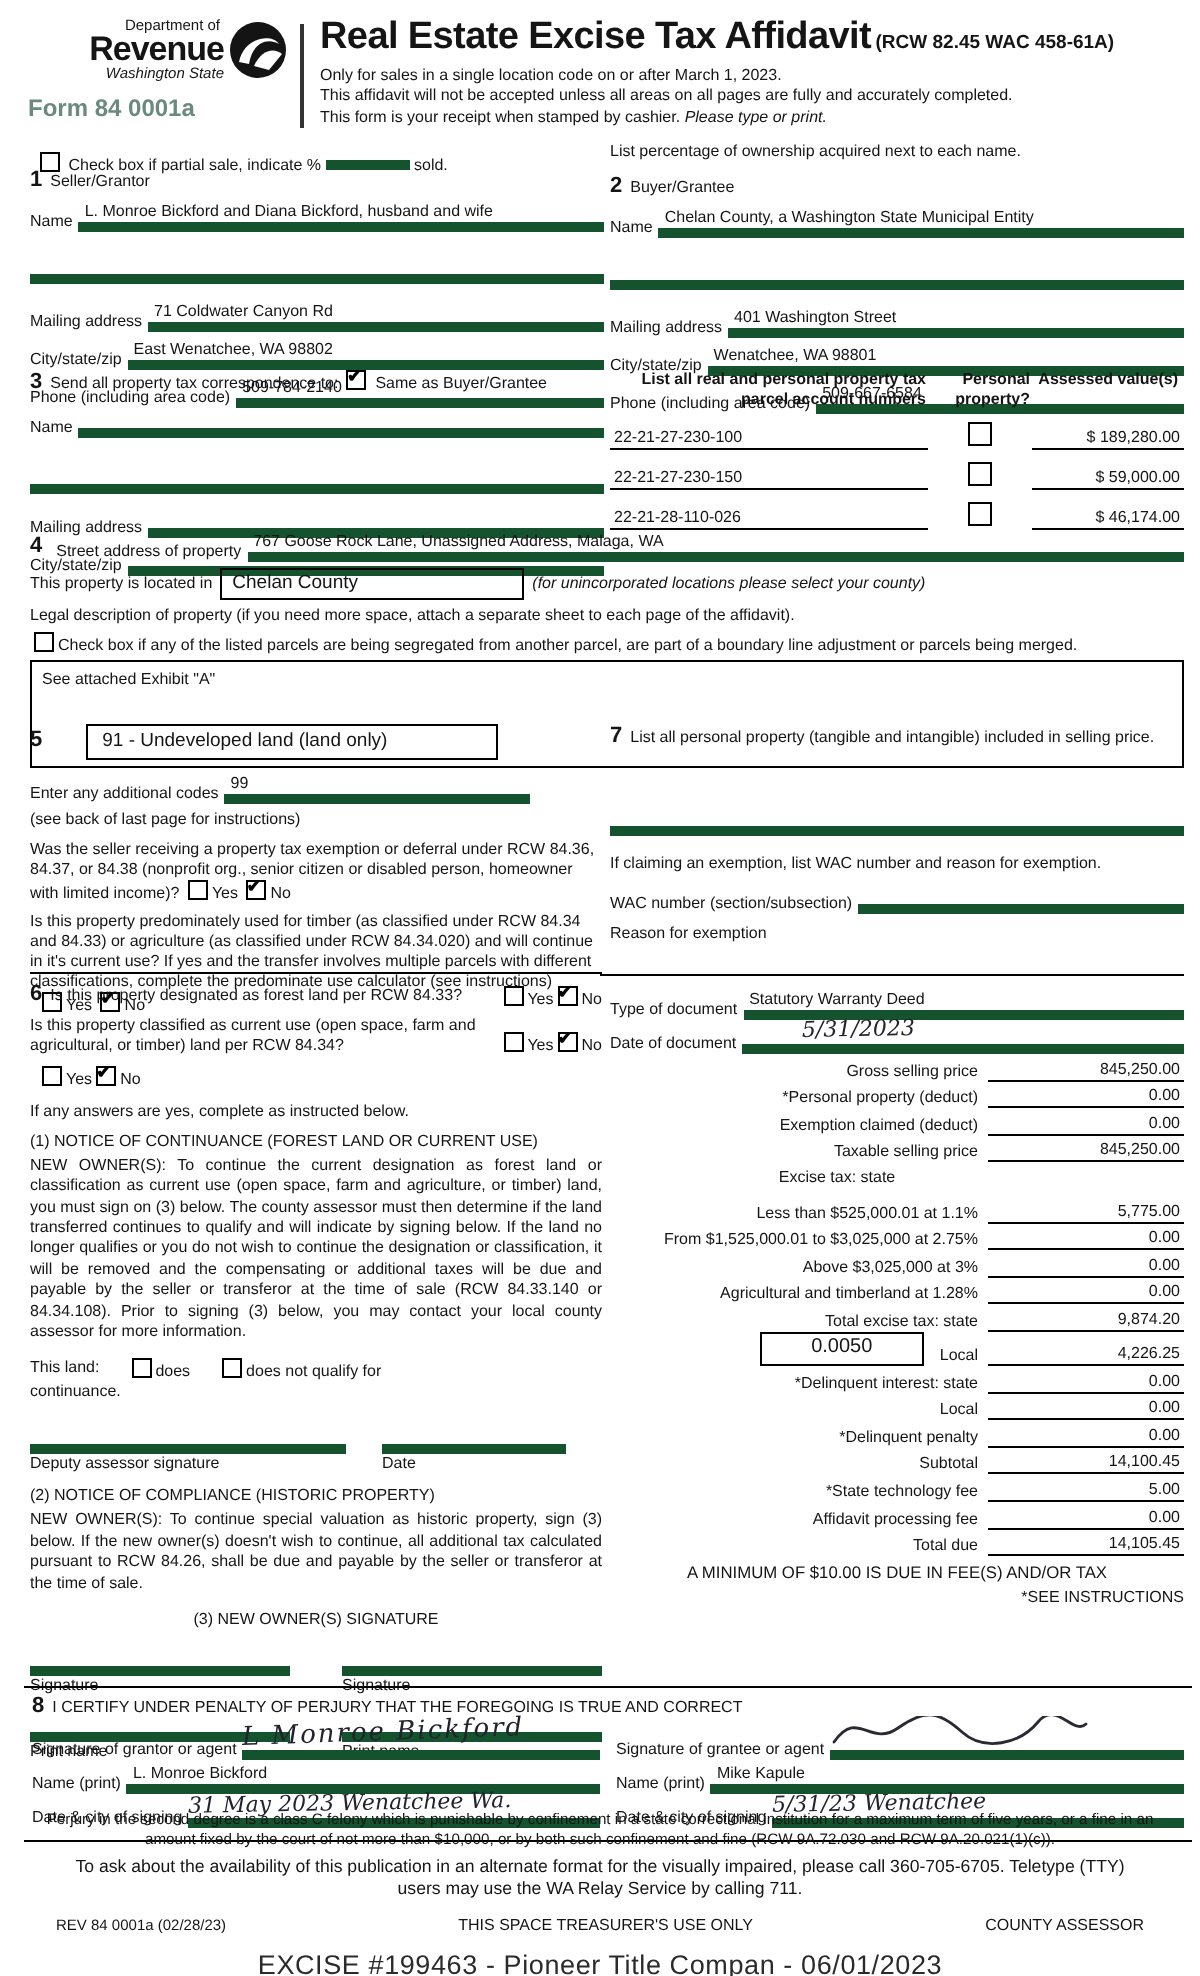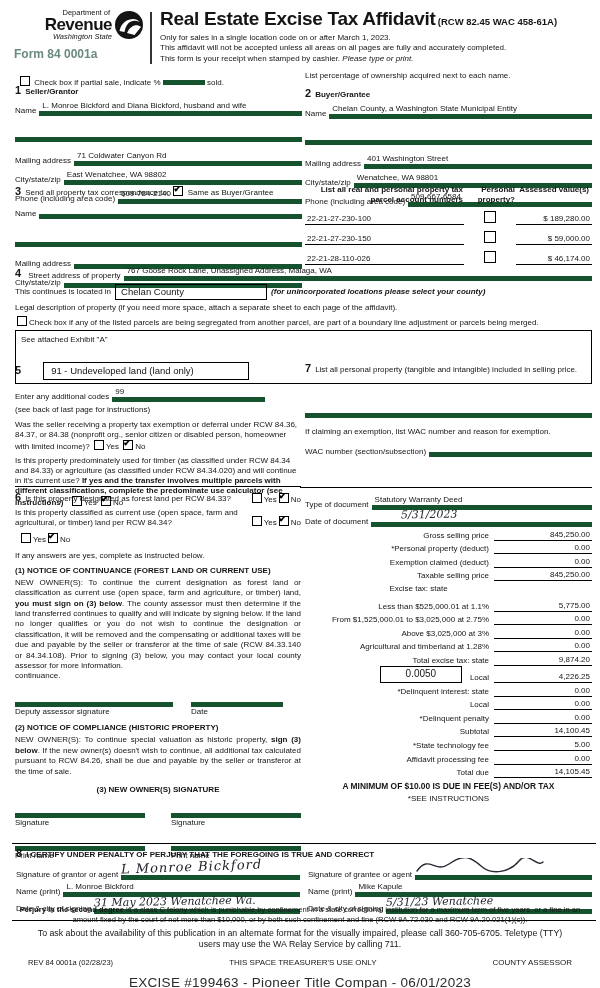--- a/index.html
+++ b/index.html
@@ -1,19 +1,19 @@
 <!DOCTYPE html>
 <html style="--form_teal: #6b8a7f; --hand: #23232e;"><head>
 <meta charset="utf-8">
 <style>
   html,body{margin:0;padding:0;background:#e8e8e8}
   #page{position:relative;width:600px;height:988px;margin:0 auto;background:#ffffff;
         font-family:"Liberation Sans",sans-serif;font-size:8px;line-height:1.25;color:#151515;overflow:hidden}
   .abs{position:absolute}
-  .bh{font-weight:bold}
+  .bh{font-weight:normal}
   .it{font-style:italic}
   .secnum{font-weight:bold;font-size:11px;margin-right:4px}
   
   .u{border-bottom:5px solid #14532d;display:inline-block;min-height:9px}
   .line{display:flex;align-items:flex-end;gap:3px}
   .line .u{flex:1}
   .val{padding-left:3px;white-space:nowrap}
   
   .cb{display:inline-block;width:8px;height:8px;border:1.2px solid #000;position:relative;vertical-align:-1px;margin:0 2px;flex:none;background:#fff}
   .cb.ck::after{content:"✔";position:absolute;left:-1px;top:-3px;font-size:9px;font-weight:bold;color:#000}
@@ -191,21 +191,21 @@
     </div>
   </div>
 
   <div class="abs" style="left:15px;top:266px;width:577px">
     <div class="line">
         <span class="secnum">4</span>
         <span>Street address of property</span>
         <span class="u"><span class="val">767 Goose Rock Lane, Unassigned Address, Malaga, WA</span></span>
       </div>
     <div style="margin-top:3px;display:flex;align-items:center">
-      <span>This continues is located in</span>
+      <span>This property is located in</span>
       <span class="countybox">Chelan County</span>
       <span class="it bh">(for unincorporated locations please select your county)</span>
     </div>
     <div style="margin-top:3px">Legal description of property (if you need more space, attach a separate sheet to each page of the affidavit).</div>
     <div style="margin-top:3px"><span class="cb"></span><span>Check box if any of the listed parcels are being segregated from another parcel, are part of a boundary line adjustment or parcels being merged.</span></div>
     <div class="legalbox"><span>See attached Exhibit "A"</span></div>
   </div>
 
   <div class="abs" style="left:15px;top:362px;width:286px">
     <div style="display:flex;align-items:center">
@@ -226,40 +226,46 @@
   </div>
 
   <div class="abs" style="left:305px;top:362px;width:287px">
     <div><span class="secnum">7</span><span>List all personal property (tangible and intangible) included in selling price.</span></div>
     <div class="u" style="display:block;margin-top:28px"></div>
     <div style="margin-top:9px">If claiming an exemption, list WAC number and reason for exemption.</div>
     <div class="line" style="margin-top:6px">
         <span>WAC number (section/subsection)</span>
         <span class="u"></span>
       </div>
+    <div style="margin-top:5px">Reason for exemption</div>
   </div>
 
   <div class="abs" style="left:15px;top:486px;width:286px;border-top:1px solid #000"></div>
   <div class="abs" style="left:300px;top:487px;width:292px;border-top:1px solid #000"></div>
 
   <div class="abs" style="left:15px;top:491px;width:286px">
     <div class="qrow">
         <span class="qt"><span class="secnum">6</span><span>Is this property designated as forest land per RCW 84.33?</span></span>
       <span class="yn"><span class="cb"></span><span>Yes</span><span class="cb ck"></span><span>No</span></span>
       </div>
     <div class="qrow" style="margin-top:3px">
         <span class="qt">Is this property classified as current use (open space, farm and agricultural, or timber) land per RCW 84.34?</span>
       <span class="yn"><span class="cb"></span><span>Yes</span><span class="cb ck"></span><span>No</span></span>
       </div>
     <div class="qrow" style="margin-top:5px">
       <span class="yn"><span class="cb"></span><span>Yes</span><span class="cb ck"></span><span>No</span></span>
       </div>
     <div style="margin-top:6px">If any answers are yes, complete as instructed below.</div>
     <div class="bh" style="margin-top:5px">(1) NOTICE OF CONTINUANCE (FOREST LAND OR CURRENT USE)</div>
     <div class="para"><span>NEW OWNER(S): To continue the current designation as forest land or classification as current use (open space, farm and agriculture, or timber) land, </span><span class="bh">you must sign on (3) below</span><span>. The county assessor must then determine if the land transferred continues to qualify and will indicate by signing below. If the land no longer qualifies or you do not wish to continue the designation or classification, it will be removed and the compensating or additional taxes will be due and payable by the seller or transferor at the time of sale (RCW 84.33.140 or 84.34.108). Prior to signing (3) below, you may contact your local county assessor for more information.</span></div>
+    <div style="margin-top:8px;display:flex;gap:14px">
+      <span>This land:</span>
+      <span><span class="cb"></span><span>does</span></span>
+      <span><span class="cb"></span><span>does not qualify for</span></span>
+    </div>
     <div>continuance.</div>
     <div style="display:flex;gap:18px;margin-top:12px">
       <span class="u" style="width:158px"></span>
       <span class="u" style="width:92px"></span>
     </div>
     <div style="display:flex;gap:18px">
       <span style="width:158px">Deputy assessor signature</span>
       <span style="width:92px">Date</span>
     </div>
     <div class="bh" style="margin-top:6px">(2) NOTICE OF COMPLIANCE (HISTORIC PROPERTY)</div>
@@ -349,21 +355,21 @@
       </div>
     <div class="trow">
         <span class="tlbl">Affidavit processing fee</span>
         <span class="tval">0.00</span>
       </div>
     <div class="trow">
         <span class="tlbl">Total due</span>
         <span class="tval">14,105.45</span>
       </div>
     <div class="bh" style="margin-top:3px;text-align:center;font-size:8.4px">A MINIMUM OF $10.00 IS DUE IN FEE(S) AND/OR TAX</div>
-    <div style="text-align:center;margin-top:2px">*SEE INSTRUCTIONS</div>
+    <div style="text-align:right;margin-top:2px">*SEE INSTRUCTIONS</div>
   </div>
 
   <div class="abs" style="left:12px;top:843px;width:576px" id="sec8">
     <div><span class="secnum">8</span><span class="bh">I CERTIFY UNDER PENALTY OF PERJURY THAT THE FOREGOING IS TRUE AND CORRECT</span></div>
     <div class="s8cols">
       <div class="s8col">
         <div class="line">
             <span>Signature of grantor or agent</span>
           <span class="u"><span class="hand sig1">L Monroe Bickford</span></span>
           </div>

